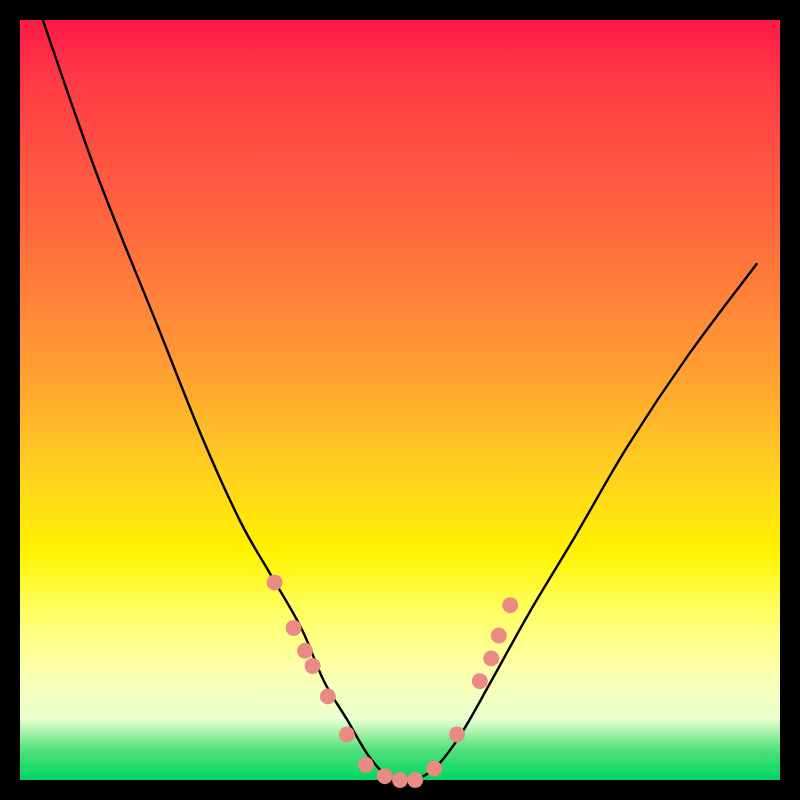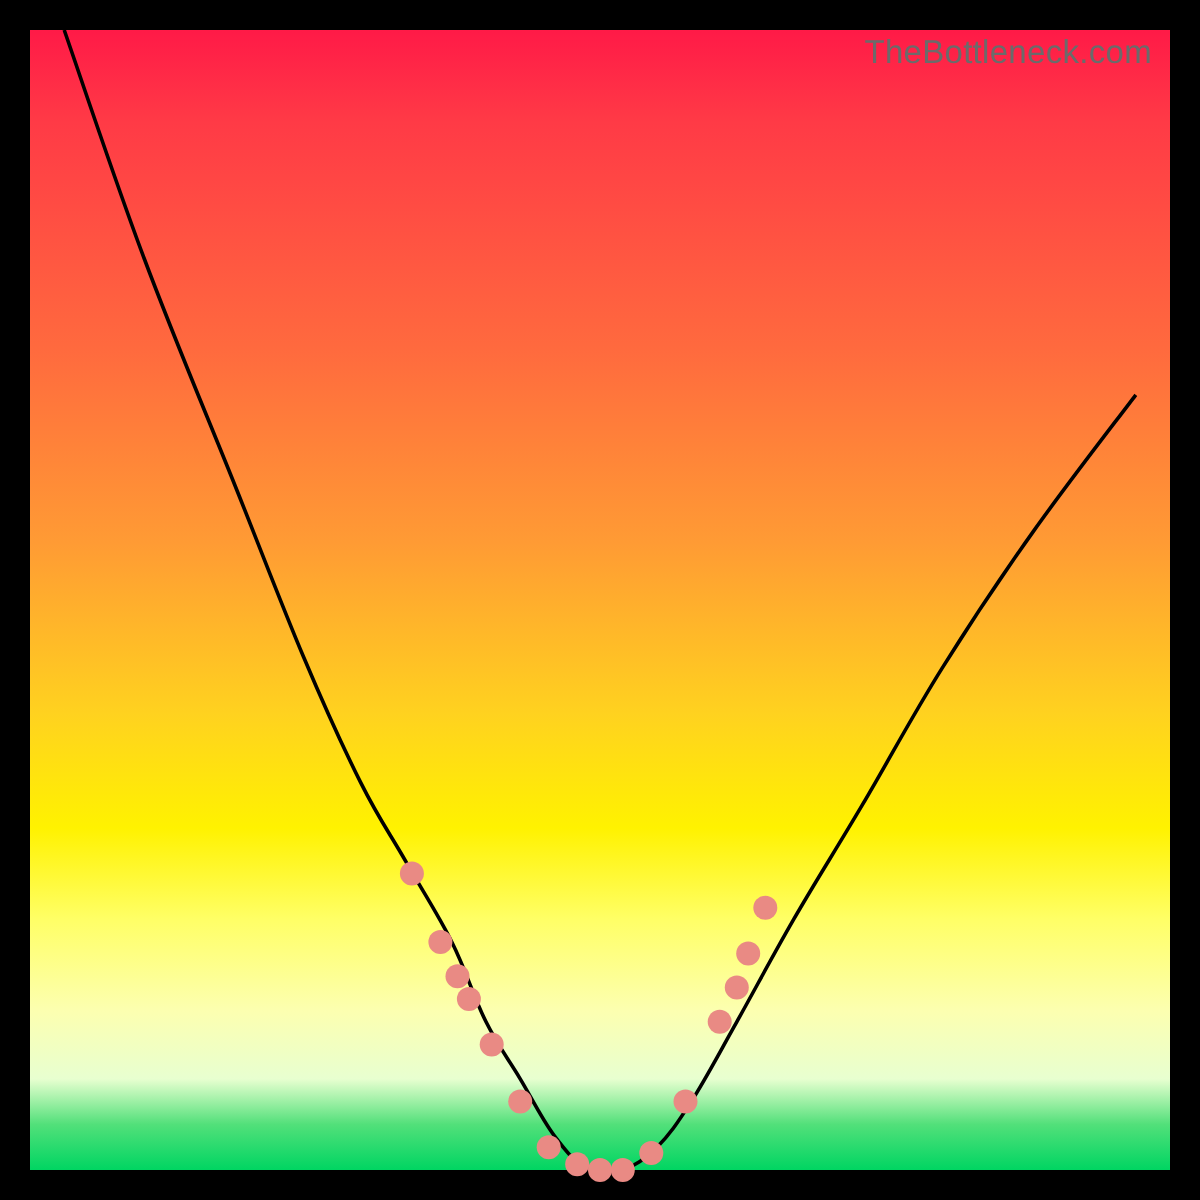--- a/index.html
+++ b/index.html
@@ -55,21 +55,20 @@
     width: 760px;
     height: 760px;
     overflow: visible;
   }
 </style>
 </head>
 <body>
 
 <div class="frame">
   <div class="plot-area">
-    <span class="watermark">TheBottleneck.com</span>
     <svg class="curve" viewBox="0 0 760 760" preserveAspectRatio="none">
       <path id="curve-path" d="M 22.8 0.0 C 32.4 27.4, 55.5 97.3, 76.0 152.0 C 96.5 206.7, 117.6 256.1, 136.8 304.0 C 156.0 351.9, 167.4 382.4, 182.4 418.0 C 197.4 453.6, 208.1 477.0, 220.4 501.6 C 232.7 526.2, 239.9 535.6, 250.8 554.8 C 261.7 574.0, 271.6 588.8, 281.2 608.0 C 290.8 627.2, 295.8 644.8, 304.0 661.2 C 312.2 677.6, 318.6 685.5, 326.8 699.2 C 335.0 712.9, 341.4 726.3, 349.6 737.2 C 357.8 748.1, 364.2 755.9, 372.4 760.0 C 380.6 764.1, 387.0 762.7, 395.2 760.0 C 403.4 757.3, 409.8 753.0, 418.0 744.8 C 426.2 736.6, 431.2 729.4, 440.8 714.4 C 450.4 699.4, 458.9 683.1, 471.2 661.2 C 483.5 639.3, 494.2 618.8, 509.2 592.8 C 524.2 566.8, 537.0 546.9, 554.8 516.8 C 572.6 486.7, 587.5 458.4, 608.0 425.6 C 628.5 392.8, 645.5 367.2, 668.8 334.4 C 692.1 301.6, 724.9 259.6, 737.2 243.2" fill="none" stroke="#000" stroke-width="2.4"></path>
       <g id="marker-group">
           <circle cx="254.6" cy="562.4" r="8" fill="#e98a84"></circle>
           <circle cx="273.6" cy="608.0" r="8" fill="#e98a84"></circle>
           <circle cx="285.0" cy="630.8" r="8" fill="#e98a84"></circle>
           <circle cx="292.6" cy="646.0" r="8" fill="#e98a84"></circle>
           <circle cx="307.8" cy="676.4" r="8" fill="#e98a84"></circle>
           <circle cx="326.8" cy="714.4" r="8" fill="#e98a84"></circle>
           <circle cx="345.8" cy="744.8" r="8" fill="#e98a84"></circle>

